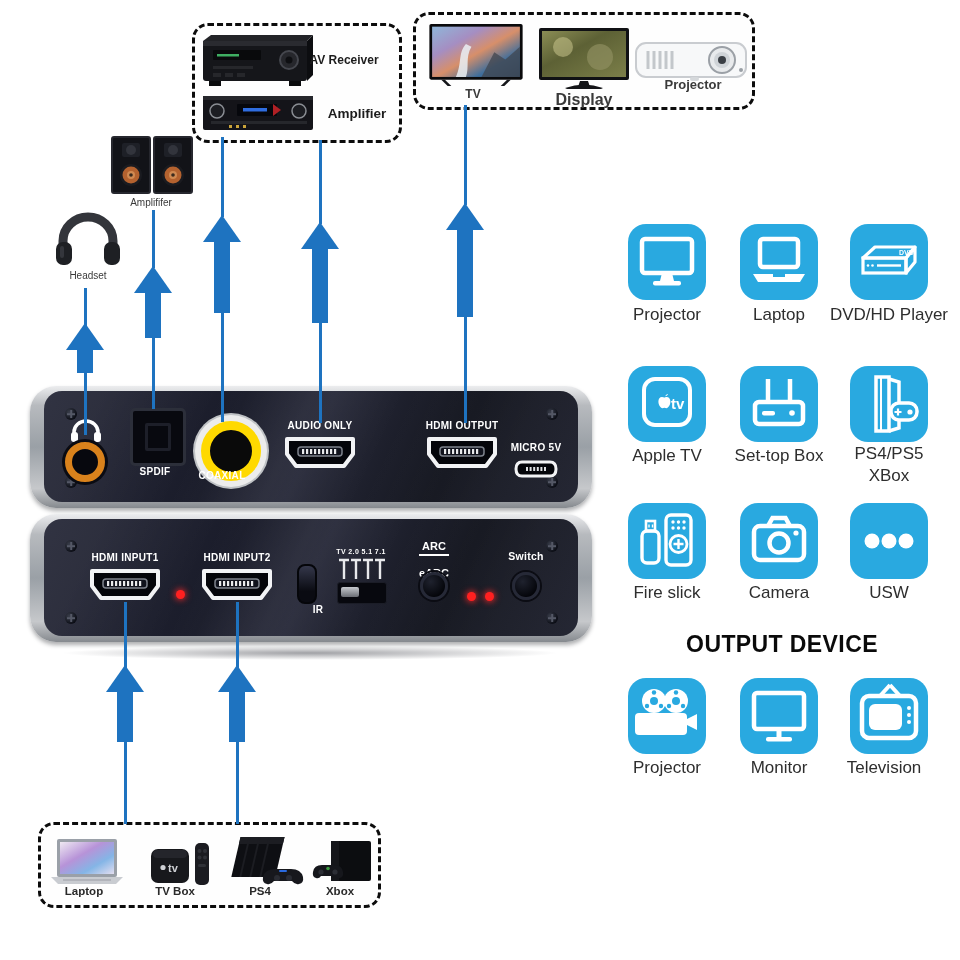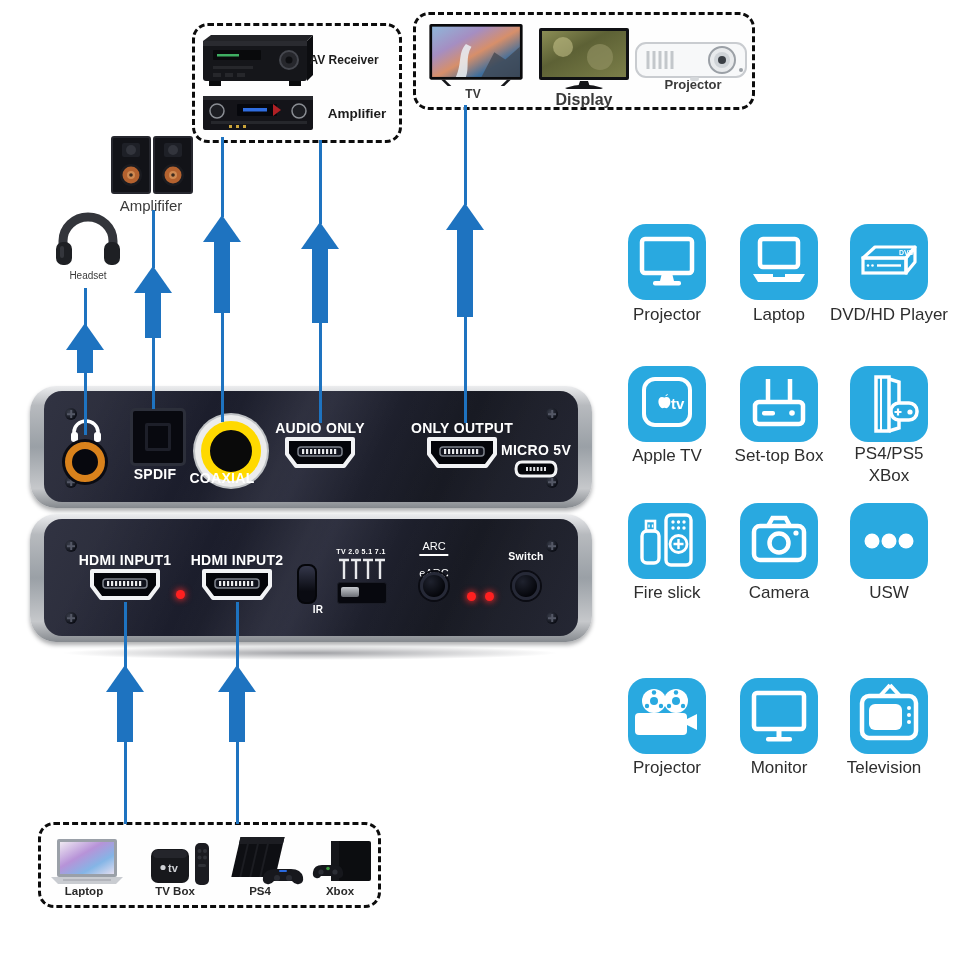--- a/index.html
+++ b/index.html
@@ -22,37 +22,37 @@
     background:linear-gradient(115deg,#262838 0%,#1a1c2a 35%,#272939 50%,#14161f 75%,#1e202d 100%);}
   .panel-face::after{content:"";position:absolute;inset:0;border-radius:inherit;pointer-events:none;
     background:linear-gradient(115deg,rgba(255,255,255,.05) 10%,transparent 30%,rgba(255,255,255,.05) 46%,transparent 62%,rgba(255,255,255,.03) 85%);}
   .panel-shadow{position:absolute;left:60px;top:646px;width:500px;height:14px;z-index:0;
     background:radial-gradient(ellipse at center,rgba(18,20,30,.4) 0%,rgba(18,20,30,0) 70%);}
   .screw{position:absolute;width:12px;height:12px;border-radius:50%;
     background:radial-gradient(circle at 35% 35%,#3a3e4b,#0b0d15 72%);}
   .screw::before,.screw::after{content:"";position:absolute;left:50%;top:50%;background:#545866;}
   .screw::before{width:8px;height:1.6px;transform:translate(-50%,-50%);}
   .screw::after{width:1.6px;height:8px;transform:translate(-50%,-50%);}
-  .plabel{position:absolute;color:#fff;font-weight:bold;font-size:14px;letter-spacing:.3px;
+  .plabel{position:absolute;color:#fff;font-weight:bold;font-size:10px;letter-spacing:.3px;
     transform:translateX(-50%);white-space:nowrap;}
   .jack{position:absolute;width:26px;height:26px;border-radius:50%;background:#07080e;
     border:7px solid #d9821c;box-shadow:0 0 0 3px #0a0b12;}
   .spdif-port{position:absolute;width:50px;height:52px;background:#08090f;border:3px solid #2c2f3a;border-radius:5px;}
   .spdif-port::after{content:"";position:absolute;left:12px;top:12px;width:20px;height:22px;border:3px solid #1d1f29;border-radius:2px;}
   .rca{position:absolute;width:42px;height:42px;border-radius:50%;background:#0a0a0a;
     border:9px solid #ffd900;box-shadow:0 0 0 6px #ececec,0 0 0 8px #bfc2c5;}
   .ir-window{position:absolute;width:16px;height:36px;border-radius:8px;
     background:linear-gradient(180deg,#34374a 0%,#0a0b12 70%);border:2px solid #05060a;}
   .round-btn{position:absolute;width:22px;height:22px;border-radius:50%;
     background:radial-gradient(circle at 35% 30%,#1f222e,#04050a 75%);border:3px solid #262937;box-shadow:0 0 0 2px #0b0c13;}
   .led{position:absolute;width:9px;height:9px;border-radius:50%;background:#ff2020;box-shadow:0 0 6px 1px rgba(255,40,40,.85);}
   .slide-switch{position:absolute;width:48px;height:20px;background:#07080e;border-radius:3px;border:1px solid #1b1d27;}
   .slide-switch::after{content:"";position:absolute;left:3px;top:4px;width:18px;height:10px;border-radius:2px;
     background:linear-gradient(180deg,#c6c9ce,#6a6d74);}
-  .arc-block{position:absolute;color:#fff;font-weight:normal;font-size:11px;text-align:center;line-height:1.25;transform:translateX(-50%);}
+  .arc-block{position:absolute;color:#fff;font-weight:bold;font-size:11px;text-align:center;line-height:1.25;transform:translateX(-50%);}
   .arc-block .earc{display:block;border-top:2px solid #fff;padding-top:11px;}
   .tvmodes{position:absolute;color:#fff;font-weight:bold;font-size:7px;letter-spacing:.4px;transform:translateX(-50%);white-space:nowrap;}
   
   .sec-title{position:absolute;transform:translateX(-50%);font-size:23px;font-weight:bold;color:#0a0a0a;letter-spacing:.4px;white-space:nowrap;}
   .icon-sq{position:absolute;width:78px;height:76px;border-radius:18px;background:#29a9e0;}
   .dev-label{position:absolute;transform:translateX(-50%);font-size:17px;color:#2e2e2e;white-space:nowrap;}
   .src-label{position:absolute;transform:translateX(-50%);font-size:11.5px;font-weight:bold;color:#2a2a2a;white-space:nowrap;}
   svg{display:block;}
   .abs{position:absolute;}
 </style>
@@ -199,21 +199,21 @@
     <g transform="translate(42,0)">
       <rect x="2" y="4" width="38" height="56" rx="2" fill="#121318" stroke="#26272e" stroke-width="2"></rect>
       <rect x="12" y="10" width="18" height="14" rx="2" fill="#1e2027"></rect>
         <circle cx="21" cy="17" r="5" fill="#32343c"></circle>
       <circle cx="21" cy="42" r="11" fill="#1a1b20"></circle>
         <circle cx="21" cy="42" r="8.5" fill="#b4622f"></circle>
       <circle cx="21" cy="42" r="4" fill="#d08a52"></circle>
         <circle cx="21" cy="42" r="1.8" fill="#3a2a1e"></circle>
     </g>
   </svg>
-  <div class="small-label" style="left:151px;top:197px;font-size:15px">Amplififer</div>
+  <div class="small-label" style="left:151px;top:197px;font-size:10px">Amplififer</div>
 
   <svg class="abs" style="left:52px;top:206px" width="72" height="62" viewBox="0 0 72 62">
     <path d="M11 42 v-7 a25 24 0 0 1 50 0 v7" stroke="#33353b" stroke-width="9" fill="none" stroke-linecap="round"></path>
     <rect x="4" y="36" width="16" height="23" rx="7" fill="#1e2024"></rect>
     <rect x="52" y="36" width="16" height="23" rx="7" fill="#1e2024"></rect>
     <rect x="8" y="40" width="4" height="12" rx="2" fill="#34363c"></rect>
   </svg>
   <div class="small-label" style="left:88px;top:270px;font-size:10px">Headset</div>
 
   <div class="panel" style="top:386px;height:122px">
@@ -236,21 +236,21 @@
     <div class="rca" style="left:171px;top:35px"></div>
     <div class="plabel" style="left:192px;top:84px">COAXIAL</div>
 
     <div class="plabel" style="left:290px;top:34px">AUDIO ONLY</div>
     <svg class="abs" style="left:253px;top:50px" width="74" height="34" viewBox="0 0 74 34">
       <path d="M4 3 H70 V18 L61 30 H13 L4 18 Z" fill="#04050a" stroke="#f2f3f5" stroke-width="4" stroke-linejoin="round"></path>
       <rect x="15" y="11" width="44" height="9" rx="3" fill="#10121c" stroke="#7d828c" stroke-width="1.5"></rect>
       <line x1="19" y1="15.5" x2="55" y2="15.5" stroke="#e8e9eb" stroke-width="5" stroke-dasharray="2.2 1.8"></line>
     </svg>
 
-    <div class="plabel" style="left:432px;top:34px">ONLY OUTPUT</div>
+    <div class="plabel" style="left:432px;top:34px">HDMI OUTPUT</div>
     <svg class="abs" style="left:395px;top:50px" width="74" height="34" viewBox="0 0 74 34">
       <path d="M4 3 H70 V18 L61 30 H13 L4 18 Z" fill="#04050a" stroke="#f2f3f5" stroke-width="4" stroke-linejoin="round"></path>
       <rect x="15" y="11" width="44" height="9" rx="3" fill="#10121c" stroke="#7d828c" stroke-width="1.5"></rect>
       <line x1="19" y1="15.5" x2="55" y2="15.5" stroke="#e8e9eb" stroke-width="5" stroke-dasharray="2.2 1.8"></line>
     </svg>
 
     <div class="plabel" style="left:506px;top:56px">MICRO 5V</div>
     <svg class="abs" style="left:484px;top:74px" width="44" height="18" viewBox="0 0 44 18">
       <path d="M8 2 H36 Q42 2 42 9 Q42 16 36 16 H8 Q2 16 2 9 Q2 2 8 2 Z" fill="#04050a" stroke="#f2f3f5" stroke-width="3"></path>
       <line x1="12" y1="9" x2="32" y2="9" stroke="#dfe1e4" stroke-width="4" stroke-dasharray="2 1.6"></line>
@@ -398,20 +398,21 @@
 
   <div class="icon-sq" style="left:850px;top:503px">
     <svg width="78" height="76" viewBox="0 0 76 76">
       <circle cx="21" cy="38" r="7.5" fill="#fff"></circle>
         <circle cx="38" cy="38" r="7.5" fill="#fff"></circle>
         <circle cx="55" cy="38" r="7.5" fill="#fff"></circle>
     </svg>
   </div>
   <div class="dev-label" style="left:889px;top:583px">USW</div>
 
+  <div class="sec-title" style="left:782px;top:631px">OUTPUT DEVICE</div>
 
   <div class="icon-sq" style="left:628px;top:678px">
     <svg width="78" height="76" viewBox="0 0 76 76">
       <circle cx="25" cy="23" r="12" fill="#fff"></circle>
         <circle cx="25" cy="23" r="4" fill="#29a9e0"></circle>
       <circle cx="25" cy="14.5" r="2.2" fill="#29a9e0"></circle>
         <circle cx="18" cy="28" r="2.2" fill="#29a9e0"></circle>
         <circle cx="32" cy="28" r="2.2" fill="#29a9e0"></circle>
       <circle cx="47" cy="23" r="12" fill="#fff"></circle>
         <circle cx="47" cy="23" r="4" fill="#29a9e0"></circle>

